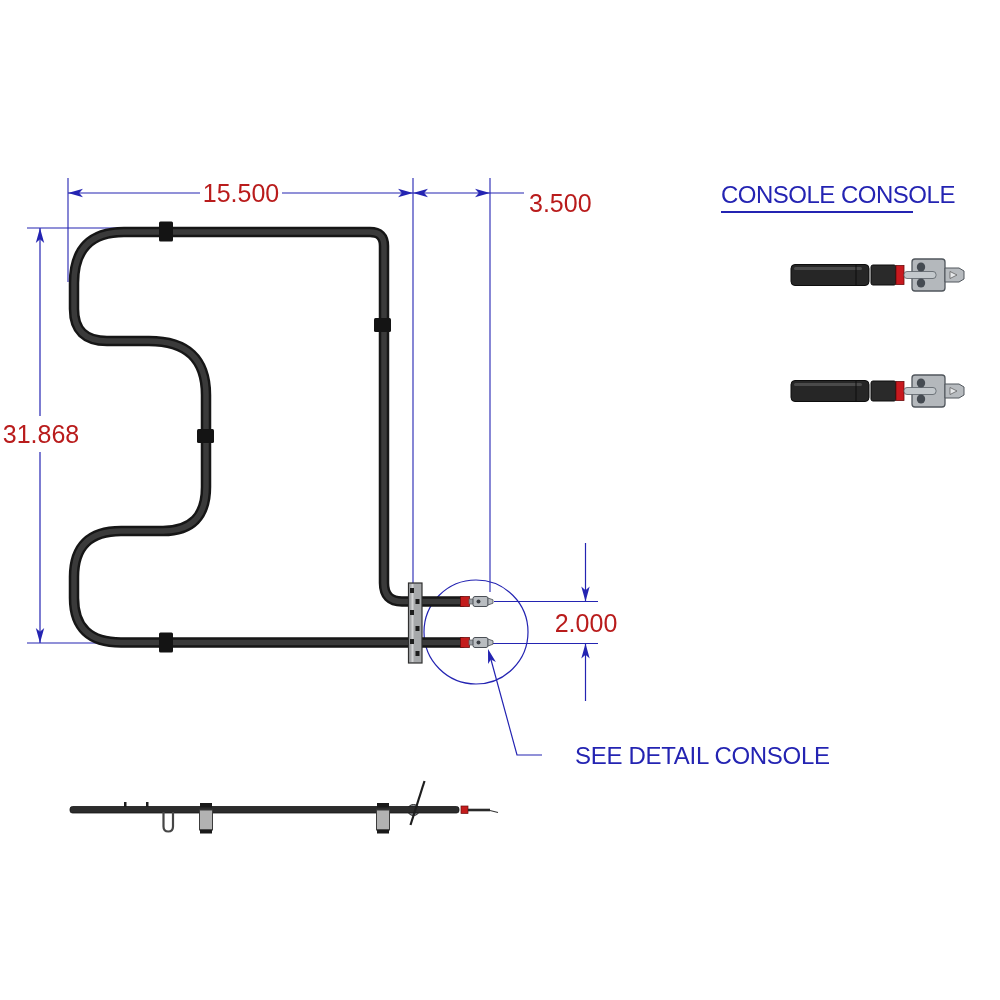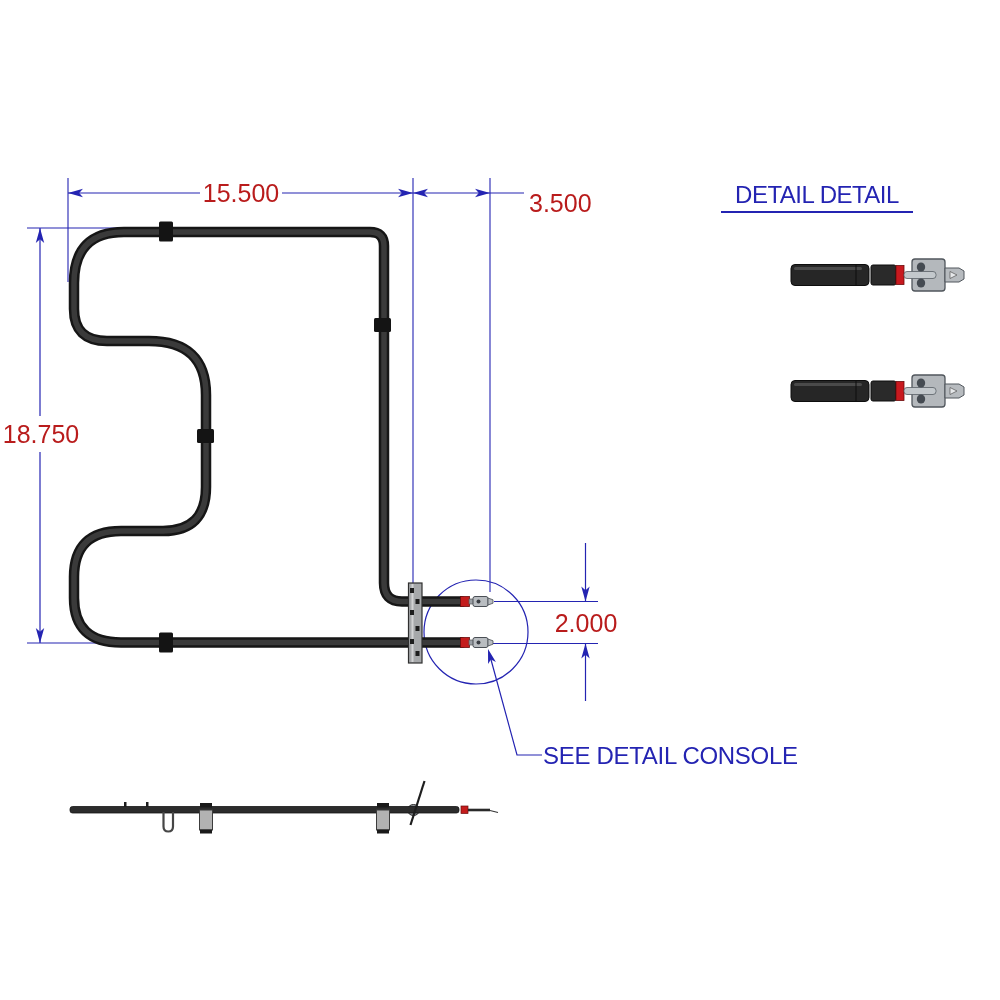--- a/index.html
+++ b/index.html
@@ -17,21 +17,21 @@
     position:absolute;color:#b91c1c;font-size:25px;line-height:1;white-space:nowrap;
     transform:translate(-50%,-50%);letter-spacing:0px;
   }
   .dim.left-anchor{transform:translate(0,-50%);margin-top:10px;}
   .title{
     position:absolute;left:721px;top:181px;width:192px;text-align:center;
     color:#2424b2;font-size:24px;line-height:1.15;border-bottom:2px solid #2424b2;
     padding-bottom:2px;white-space:nowrap;letter-spacing:-0.5px;
   }
   .callout{
-    position:absolute;left:543px;top:756px;transform:translate(0,-50%);
+    position:absolute;left:575px;top:756px;transform:translate(0,-50%);
     color:#2424b2;font-size:24px;line-height:1;white-space:nowrap;letter-spacing:-0.3px;
   }
 </style>
 </head>
 <body>
 
 <div class="canvas">
 
   <svg width="1000" height="1000" viewBox="0 0 1000 1000">
 
@@ -169,21 +169,21 @@
       <ellipse cx="921" cy="8" rx="4.2" ry="4.6" fill="#454b52"></ellipse>
       <polygon points="945,-7 959,-7 964,-4 964,4 959,7 945,7" fill="#b7bbbf" stroke="#50565c" stroke-width="1"></polygon>
       <polygon points="950,-3.5 950,3.5 957,0" fill="#e6e8ea" stroke="#555" stroke-width="0.7"></polygon>
     </g>
   </svg>
 
   <div class="dim" style="left:241px;top:193px;">15.500</div>
 
   <div class="dim left-anchor" style="left:529px;top:193px;">3.500</div>
 
-  <div class="dim" style="left:41px;top:434px;">18.750</div>
+  <div class="dim" style="left:41px;top:434px;">31.868</div>
 
   <div class="dim" style="left:586px;top:623px;">2.000</div>
 
-  <div class="title">DETAIL DETAIL</div>
+  <div class="title">CONSOLE CONSOLE</div>
 
   <div class="callout">SEE DETAIL CONSOLE</div>
 
 </div>
 
 </body></html>

